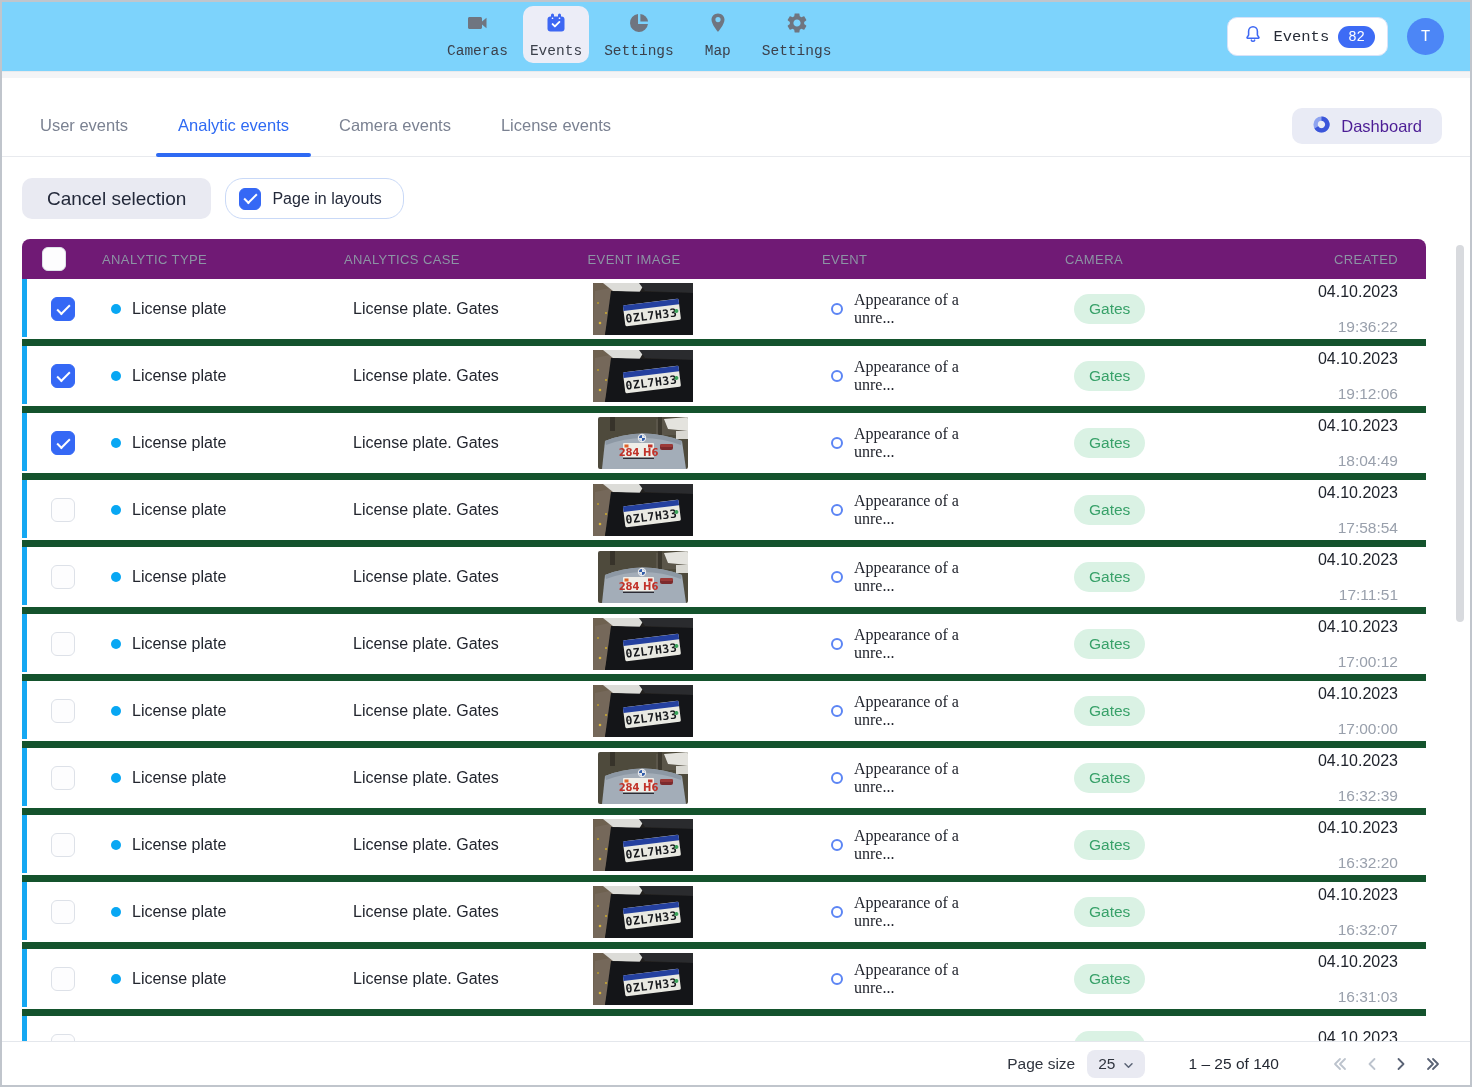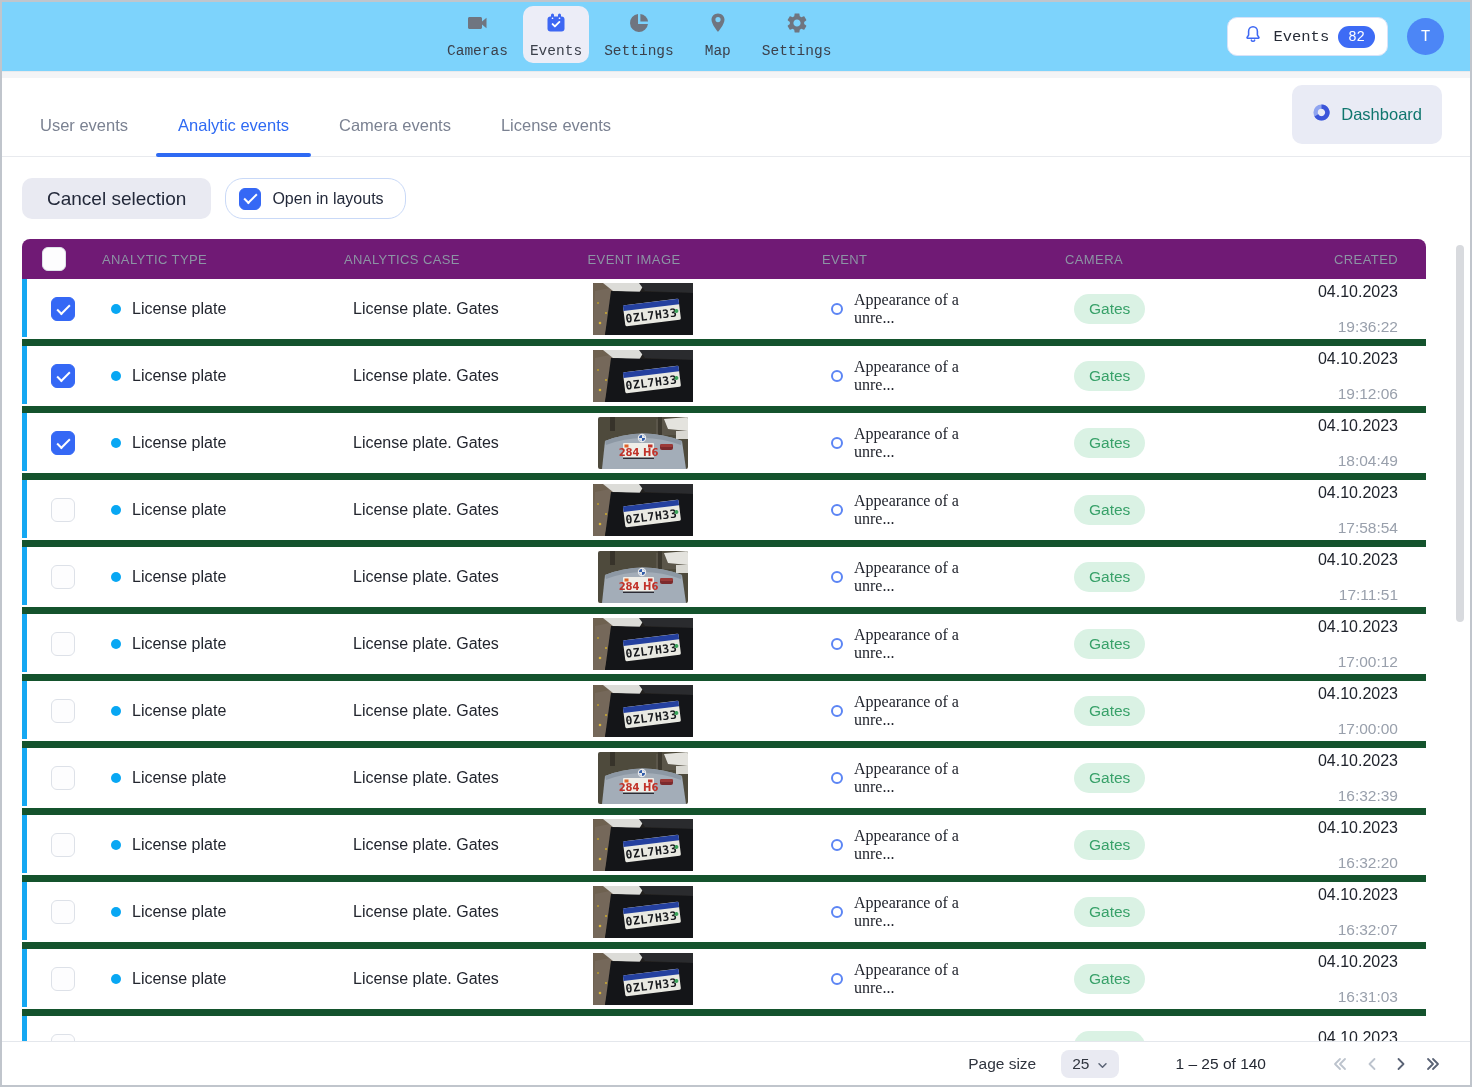--- a/index.html
+++ b/index.html
@@ -16,21 +16,21 @@
   .events-btn { position:absolute; right:82px; top:15px; height:39px; display:flex; align-items:center; gap:9px; padding:0 12px 0 14px; border:1px solid #d7e2f8; border-radius:10px; background:#fff; cursor:pointer; }
   .events-btn .lbl { font-size:15.5px; color:#262b36; }
   .events-btn .badge { background:#3d6bf5; color:#fff; font-size:14px; padding:3px 10px; border-radius:12px; }
   .avatar { position:absolute; right:26px; top:16px; width:37px; height:37px; border-radius:50%; background:#4c86f6; color:#fff; font-size:16px; display:flex; align-items:center; justify-content:center; cursor:pointer; }
 
   
   .tabs-bar { height:79px; display:flex; align-items:flex-end; border-bottom:1px solid #e8eaee; position:relative; padding-left:38px; }
   .tab { position:relative; margin-right:50px; padding-bottom:21px; font-size:16.5px; color:#7b8292; cursor:pointer; white-space:nowrap; }
   .tab.active { color:#2e6af3; }
   .tab.active::after { content:""; position:absolute; left:-22px; right:-22px; bottom:-1px; height:4px; border-radius:3px; background:#2e6af3; }
-  .dashboard-btn { position:absolute; right:28px; bottom:12px; height:59px; display:flex; align-items:center; gap:10px; padding:0 20px; background:#e9ebf5; border-radius:10px; font-size:16.5px; color:#0f766e; cursor:pointer; }
+  .dashboard-btn { position:absolute; right:28px; bottom:12px; height:36px; display:flex; align-items:center; gap:10px; padding:0 20px; background:#e9ebf5; border-radius:10px; font-size:16.5px; color:#4c1d95; cursor:pointer; }
 
   
   .action-row { margin:21px 0 0 20px; display:flex; gap:14px; height:41px; }
   .btn-cancel { background:#e9eaf2; border-radius:10px; padding:0 25px; display:flex; align-items:center; font-size:19px; color:#23293a; cursor:pointer; }
   .btn-open { background:#fff; border:1px solid #c9d9f7; border-radius:18px; padding:0 21px 0 13px; display:flex; align-items:center; gap:11px; font-size:16px; color:#23293a; cursor:pointer; }
 
   
   .cbx { width:24px; height:24px; border-radius:6px; border:1px solid #dde1e8; background:#fdfdfe; display:inline-flex; align-items:center; justify-content:center; cursor:pointer; flex:0 0 auto; }
   .cbx.checked { background:#3568f5; border-color:#3568f5; }
   .cbx.checked::after { content:""; width:11px; height:5px; border-left:2.2px solid #fff; border-bottom:2.2px solid #fff; transform:rotate(-45deg) translate(1px,-1px); }
@@ -56,21 +56,21 @@
   .c-event { padding-left:123px;font-family:Liberation Serif, serif; }
   .c-event .ring { width:12px; height:12px; border:2px solid #5c85f4; border-radius:50%; margin-right:11px; flex:0 0 auto; }
   .c-camera { padding-left:86px; }
   .badge-green { background:#daf2e4; color:#38a169; font-size:15.5px; padding:6px 15px; border-radius:15px; }
   .c-created { flex-direction:column; align-items:flex-end; justify-content:center; padding-right:28px; gap:17px; }
   .c-created .date { color:#20242d; }
   .c-created .time { color:#99a0ac; font-size:15.5px; }
   .evt-img { display:flex; border-radius:2px; overflow:hidden; }
 
   
-  .footer { position:absolute; left:0; right:0; bottom:0; height:44px; background:#fff; border-top:1px solid #e4e7ec; display:flex; align-items:center; justify-content:flex-end; padding-right:28px; gap:13px; }
+  .footer { position:absolute; left:0; right:0; bottom:0; height:44px; background:#fff; border-top:1px solid #e4e7ec; display:flex; align-items:center; justify-content:flex-end; padding-right:28px; gap:0; }
   .footer .ps-label { font-size:15.5px; color:#30353f; margin-right:12px; }
   .ps-pill { display:flex; align-items:center; gap:7px; background:#e9eaf2; border-radius:8px; padding:5px 11px; font-size:15.5px; color:#30353f; cursor:pointer; }
   .range { font-size:15.5px; color:#242933; margin:0 0 0 44px; }
   .pager { display:flex; align-items:center; gap:17px; margin-left:52px; }
   .pg { cursor:pointer; display:flex; align-items:center; }
 
   
   .scroll-thumb { position:absolute; right:6px; top:243px; width:8px; height:377px; border-radius:4px; background:#d8dade; cursor:pointer; }
 </style>
 </head>
@@ -154,21 +154,21 @@
           </svg>
       </span>
       <span>Dashboard</span>
     </div>
   </div>
 
   <div class="action-row">
     <div class="btn-cancel">Cancel selection</div>
     <div class="btn-open">
       <span class="cbx small checked"></span>
-      <span>Open in layouts</span>
+      <span>Page in layouts</span>
     </div>
   </div>
 
   <div class="table">
     <div class="thead grid">
       <div class="hc c1">
           <span class="cbx"></span>
         </div>
       <div class="hc c2">ANALYTIC TYPE</div>
       <div class="hc c3">ANALYTICS CASE</div>

